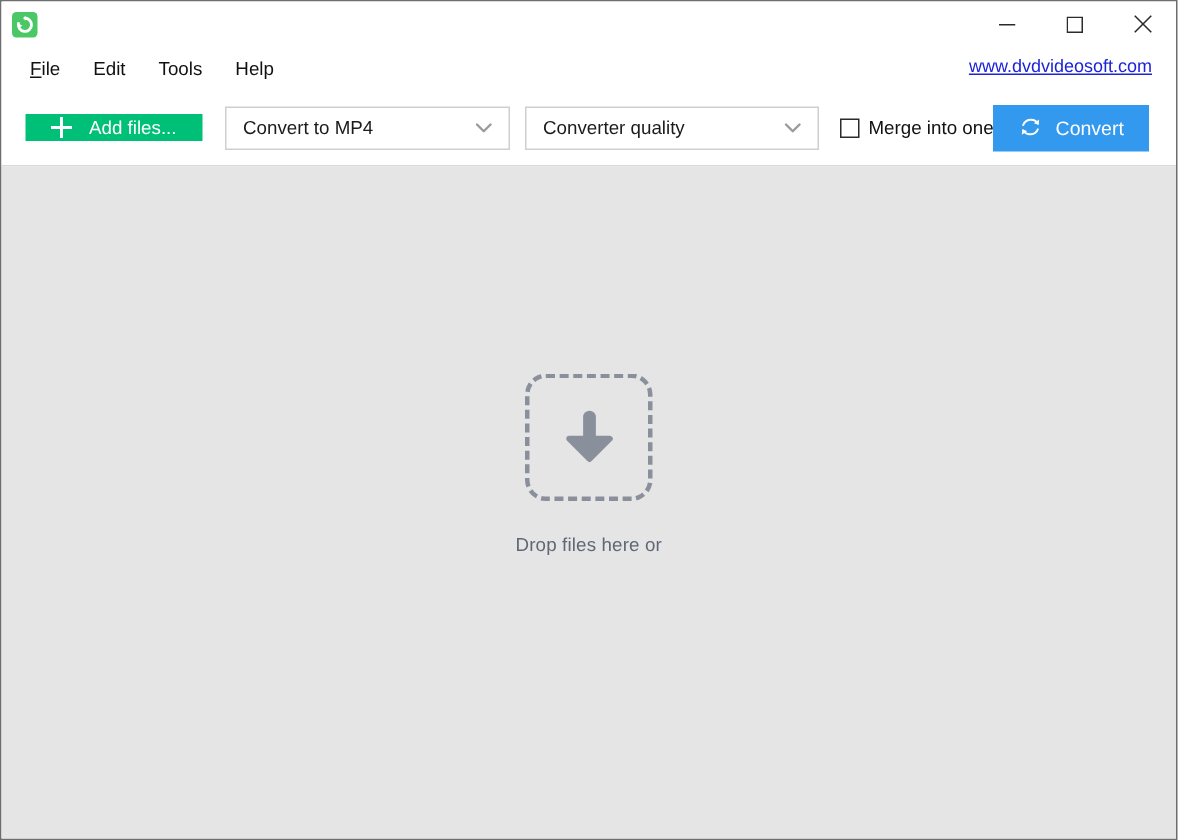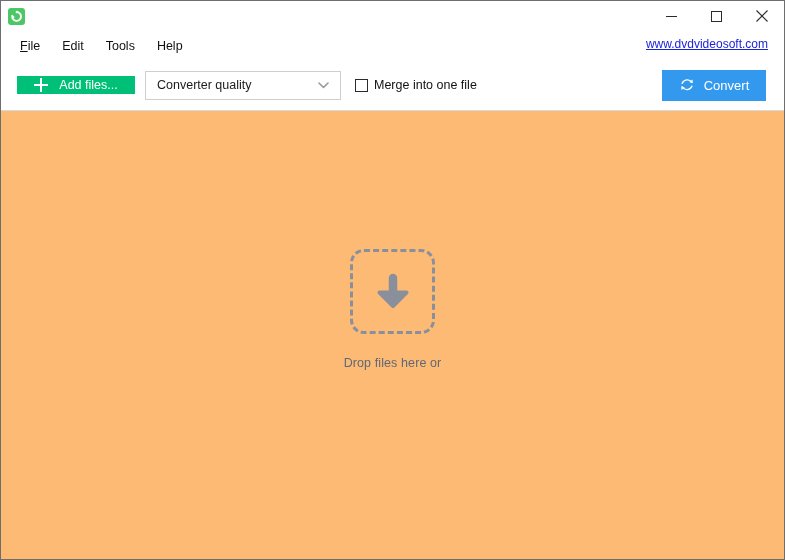--- a/index.html
+++ b/index.html
@@ -213,21 +213,21 @@
   .convert-btn .refresh-icon {
     margin-right: 9px;
     display: flex;
     align-items: center;
     flex: 0 0 auto;
   }
 
   
   .content {
     flex: 1 1 auto;
-    background: #fdba74;
+    background: #e5e5e5;
     display: flex;
     flex-direction: column;
     align-items: center;
     position: relative;
   }
   .dropzone {
     position: absolute;
     left: 0;
     right: 0;
     top: 138px;
@@ -302,20 +302,28 @@
     <div class="site-link">www.dvdvideosoft.com</div>
   </div>
 
   <div class="toolbar">
 
     <button class="addfiles-btn">
       <span class="plus-icon"></span>
       <span>Add files...</span>
     </button>
 
+    <div class="dropdown dd-format">
+      <span class="dd-label">Convert to MP4</span>
+      <span class="chev">
+        <svg width="11" height="7" viewBox="0 0 11 7">
+          <path d="M1 1 L5.5 5.5 L10 1" fill="none" stroke="#9a9a9a" stroke-width="1.6" stroke-linecap="round" stroke-linejoin="round"></path>
+        </svg>
+      </span>
+    </div>
 
     <div class="dropdown dd-quality">
       <span class="dd-label">Converter quality</span>
       <span class="chev">
         <svg width="11" height="7" viewBox="0 0 11 7">
           <path d="M1 1 L5.5 5.5 L10 1" fill="none" stroke="#9a9a9a" stroke-width="1.6" stroke-linecap="round" stroke-linejoin="round"></path>
         </svg>
       </span>
     </div>
 

